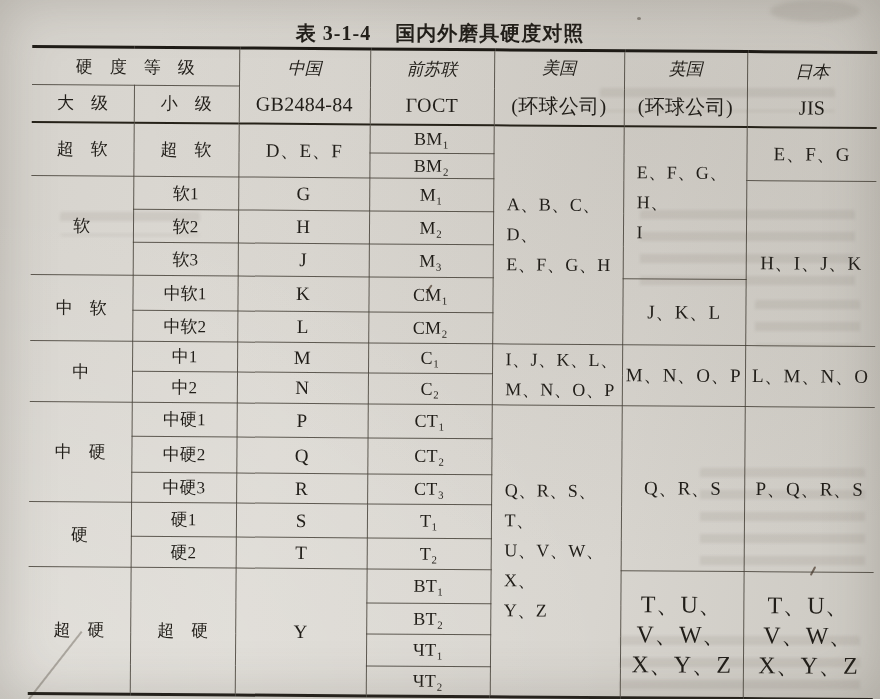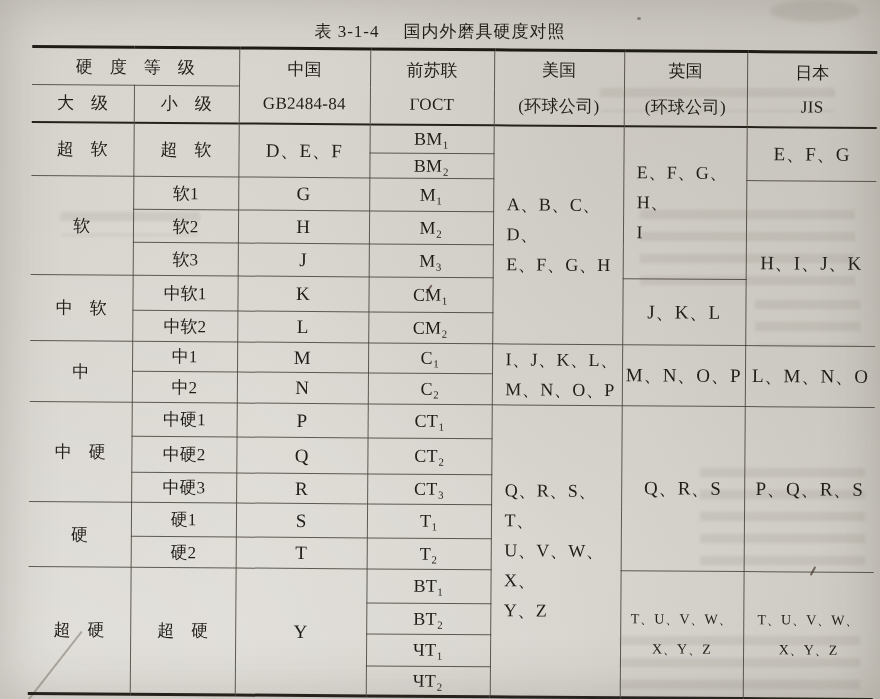--- a/index.html
+++ b/index.html
@@ -11,45 +11,45 @@
       linear-gradient(100deg,#d6d3cd 0%,#dcd9d3 35%,#d8d5cf 70%,#ccc9c2 100%);
     font-family:"Liberation Serif","DejaVu Serif",serif;
     color:#26231e;
   }
   .page::after{
     content:"";position:absolute;inset:0;pointer-events:none;
     box-shadow:inset 0 0 55px rgba(90,84,72,.28);
   }
   .title{
     position:absolute;top:20px;left:0;width:100%;text-align:center;
-    font-size:17px;font-weight:normal;letter-spacing:1px;color:#211e19;
+    font-size:20px;font-weight:bold;letter-spacing:1px;color:#211e19;
   }
   .title .gap{display:inline-block;width:24px;}
   table.hardness{
     position:absolute;left:30px;top:48px;width:845px;
     border-collapse:collapse;table-layout:fixed;
     transform:rotate(0.4deg);transform-origin:50% 50%;
   }
   td,th{
     border:1px solid rgba(58,53,44,.78);
     text-align:center;vertical-align:middle;
     padding:0 3px;font-weight:normal;color:#211e19;overflow:hidden;
   }
   .c1{border-left:none;}
   .c7{border-right:none;}
   thead tr:first-child th{border-top:3px solid #1f1c17;}
   th.hb{border-bottom:2px solid #262219;}
   .bb{border-bottom:3px solid #1f1c17;}
   .cj{font-size:17px;}
   .lt{font-size:19px;letter-spacing:.5px;}
   .gost{font-size:18px;letter-spacing:.3px;font-family:Liberation Serif, serif;}
-  .hname{font-size:17px;margin-bottom:13px;}
-  .hstd{font-size:17px;letter-spacing:.3px;}
+  .hname{font-size:17px;margin-bottom:13px;font-style:italic;}
+  .hstd{font-size:20px;letter-spacing:.3px;}
   .ml{white-space:pre-line;text-align:left;padding-left:13px;font-size:18px;line-height:30px;letter-spacing:.5px;}
-  .mlc{white-space:pre-line;font-size:14px;line-height:30px;letter-spacing:.5px;}
+  .mlc{white-space:pre-line;font-size:24px;line-height:30px;letter-spacing:.5px;}
   
   .art{position:absolute;pointer-events:none;}
   .bleed{
     background:repeating-linear-gradient(180deg,rgba(118,110,97,.13) 0 9px,rgba(0,0,0,0) 9px 22px);
     filter:blur(1.5px);border-radius:3px;
   }
   .smudge{background:rgba(118,110,97,.16);filter:blur(2px);border-radius:50%;}
   .pen{background:rgba(82,66,52,.75);width:2px;height:10px;border-radius:1px;}
   .crease{width:95px;height:2px;background:rgba(105,98,86,.45);transform:rotate(-52deg);filter:blur(.6px);}
   .dot{width:4px;height:3px;background:rgba(90,84,73,.6);border-radius:50%;}

